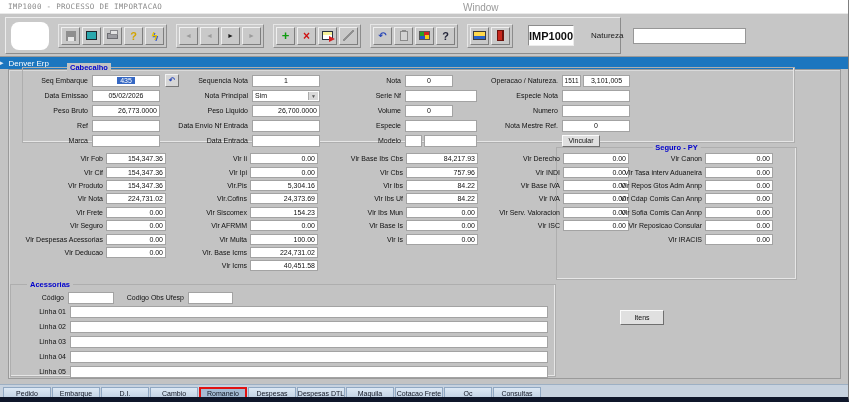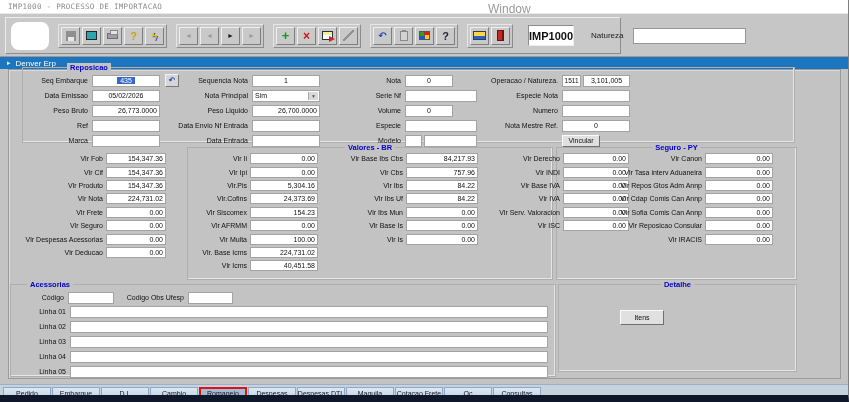--- a/index.html
+++ b/index.html
@@ -1,25 +1,25 @@
 <!DOCTYPE html>
 <html><head>
 <meta charset="utf-8">
 <style>
   * { box-sizing: border-box; margin: 0; padding: 0; }
   html,body { background:#888; }
   .screen { position:relative; width:849px; height:402px; background:#c3c3c3;
             font-family:"Liberation Sans","DejaVu Sans",sans-serif; overflow:hidden;
-            border-right:1px solid #7f7f7f; border-bottom:7px solid #0f172a; }
+            border-right:1px solid #7f7f7f; border-bottom:5px solid #0f172a; }
 
   
   .titlebar { position:absolute; left:0; top:0; width:100%; height:13px; background:#ffffff; }
   .wt   { position:absolute; left:8px; top:2px; font-family:"DejaVu Sans Mono",monospace;
           font-size:7.5px; color:#8a8a8a; letter-spacing:.3px; }
-  .menu { position:absolute; left:488px; top:2px; font-size:12px; color:#9a9a9a; }
+  .menu { position:absolute; left:463px; top:2px; font-size:10px; color:#9a9a9a; }
 
   
   .toolbar { position:absolute; left:0; top:13px; width:100%; height:44px; background:#c6c6c6;
              border-top:1px solid #e9e9e9; border-bottom:1px solid #999; }
   .tb-inner { position:absolute; left:5px; top:3px; width:616px; height:37px; background:#c9c9c9;
               border:1px solid; border-color:#ececec #8c8c8c #8c8c8c #ececec;
               display:flex; align-items:center; gap:9px; padding:0 5px; }
   .logo { width:38px; height:28px; background:#fff; border-radius:8px; flex:none; }
   .tb-group { display:flex; gap:2px; padding:2px; border:1px solid;
               border-color:#e6e6e6 #8c8c8c #8c8c8c #e6e6e6; }
@@ -50,21 +50,21 @@
   .ic-kbd .ic    { width:13px; height:9px; border:1px solid #3c3c3c; background:linear-gradient(#ffd84a 0 4px,#2a63c8 4px); }
   .ic-door .ic   { width:7px; height:11px; background:#c8281e; border:1px solid #6d120c; border-right-width:2px; }
   .appcode { width:72px; height:21px; margin-left:6px; background:#fff; border:1px solid;
              border-color:#8c8c8c #ececec #ececec #8c8c8c; display:flex; align-items:center;
              justify-content:center; font-size:11px; font-weight:bold; color:#101010; }
   .usr-label { font-size:8px; color:#1a1a1a; margin-left:8px; }
   .usr-input { width:113px; height:16px; background:#fff; border:1px solid #979797; font-size:9px; padding:0 3px; }
 
   
   .appbar { position:absolute; left:0; top:57px; width:100%; height:12px; background:#1c76bf;
-            color:#fff; font-size:8px; display:flex; align-items:center; gap:5px; padding-left:7px; }
+            color:#fff; font-size:8px; display:flex; align-items:center; gap:5px; }
   .appbar-icon { font-size:7px; color:#dfeaf5; }
 
   
   .panel { position:absolute; left:8px; top:69px; width:833px; height:310px;
            border:1px solid #9a9a9a; box-shadow:inset 1px 1px 0 #dadada; }
 
   
   .gb { position:absolute; border:1px solid #aeaeae; box-shadow:inset -1px -1px 0 #e6e6e6; }
   .gtitle { position:absolute; top:-5px; background:#c3c3c3; color:#0000cc; font-weight:bold;
             font-size:7.5px; line-height:9px; padding:0 3px; white-space:nowrap; }
@@ -235,33 +235,27 @@
   </div>
 
   <div class="appbar">
     <span class="appbar-icon">▸</span>
     <span>Denver Erp</span>
   </div>
 
   <div class="panel"></div>
 
   <div class="gb gb-cabecalho">
-    <span class="gtitle">Reposicao</span>
-  </div>
-  <div class="gb gb-br">
-    <span class="gtitle gt-center">Valores - BR</span>
+    <span class="gtitle">Cabecalho</span>
   </div>
   <div class="gb gb-py">
     <span class="gtitle gt-center">Seguro - PY</span>
   </div>
   <div class="gb gb-obs">
     <span class="gtitle">Acessorias</span>
-  </div>
-  <div class="gb gb-detalhe">
-    <span class="gtitle gt-center">Detalhe</span>
   </div>
 
   <div class="ccol c1">
     <div class="crow">
       <span class="clabel">Seq Embarque</span>
       <span class="cbox ctr">
           <i class="hl">435</i>
         </span>
       <span class="mini-btn">
           <i>↶</i>

